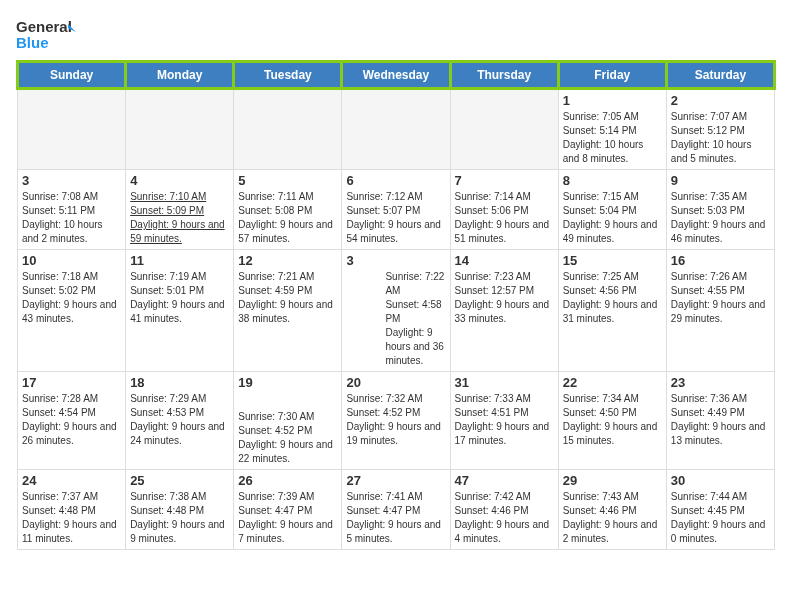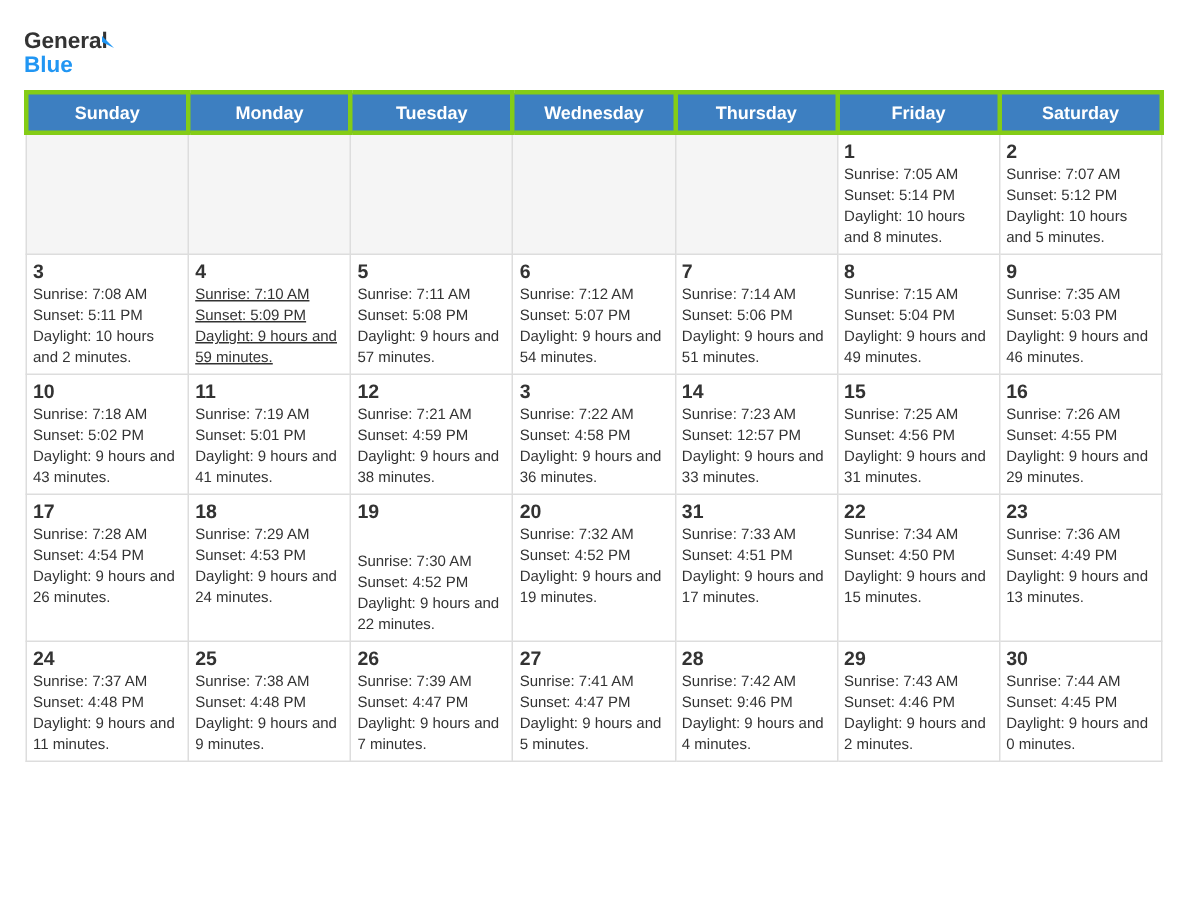--- a/index.html
+++ b/index.html
@@ -178,21 +178,21 @@
 Daylight: 9 hours and 41 minutes.</div>
         </td>
         <td>
           <span class="day-num">12</span>
           <div class="day-info" style="white-space: pre-line;">Sunrise: 7:21 AM
 Sunset: 4:59 PM
 Daylight: 9 hours and 38 minutes.</div>
         </td>
         <td>
           <span class="day-num">3</span>
-          <div class="day-info" style="white-space: pre-line;">Sunrise: 7:22 AM
+          <div class="day-info" style="white-space: pre-line; margin-left: 39px;">Sunrise: 7:22 AM
 Sunset: 4:58 PM
 Daylight: 9 hours and 36 minutes.</div>
         </td>
         <td>
           <span class="day-num">14</span>
           <div class="day-info" style="white-space: pre-line;">Sunrise: 7:23 AM
 Sunset: 12:57 PM
 Daylight: 9 hours and 33 minutes.</div>
         </td>
         <td>
@@ -271,23 +271,23 @@
 Sunset: 4:47 PM
 Daylight: 9 hours and 7 minutes.</div>
         </td>
         <td>
           <span class="day-num">27</span>
           <div class="day-info" style="white-space: pre-line;">Sunrise: 7:41 AM
 Sunset: 4:47 PM
 Daylight: 9 hours and 5 minutes.</div>
         </td>
         <td>
-          <span class="day-num">28</span>
+          <span class="day-num">47</span>
           <div class="day-info" style="white-space: pre-line;">Sunrise: 7:42 AM
-Sunset: 9:46 PM
+Sunset: 4:46 PM
 Daylight: 9 hours and 4 minutes.</div>
         </td>
         <td>
           <span class="day-num">29</span>
           <div class="day-info" style="white-space: pre-line;">Sunrise: 7:43 AM
 Sunset: 4:46 PM
 Daylight: 9 hours and 2 minutes.</div>
         </td>
         <td>
           <span class="day-num">30</span>

